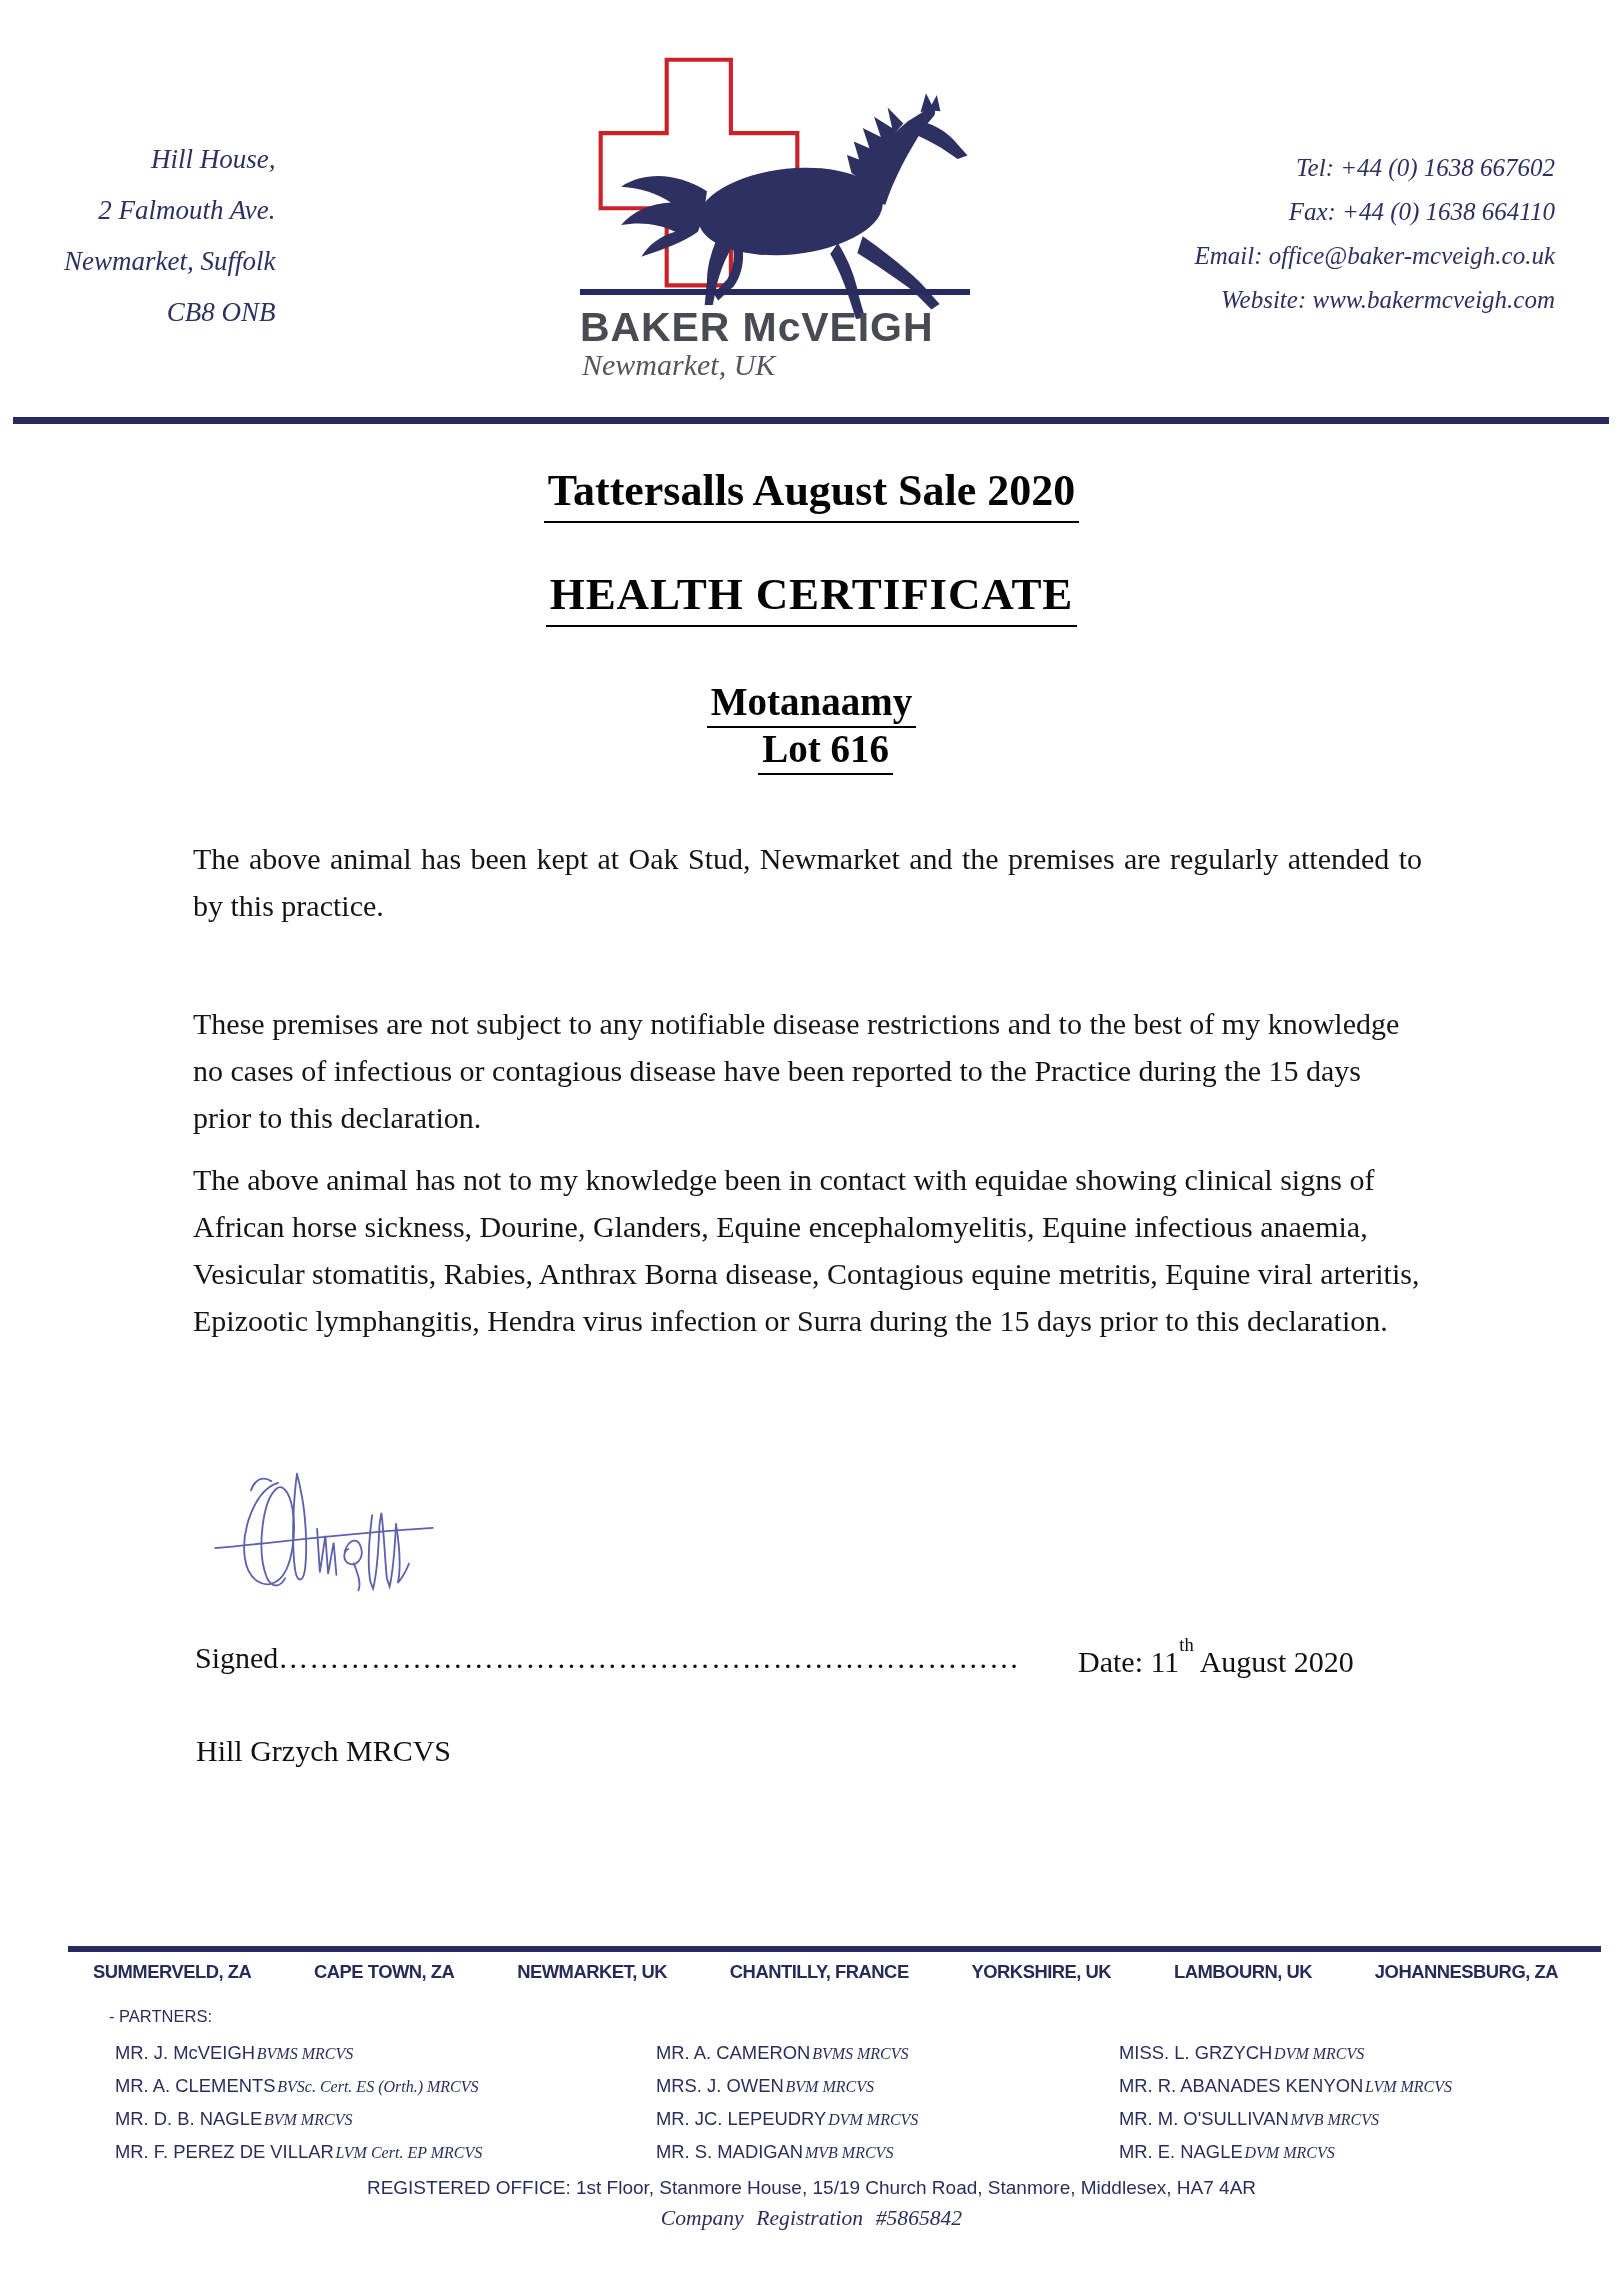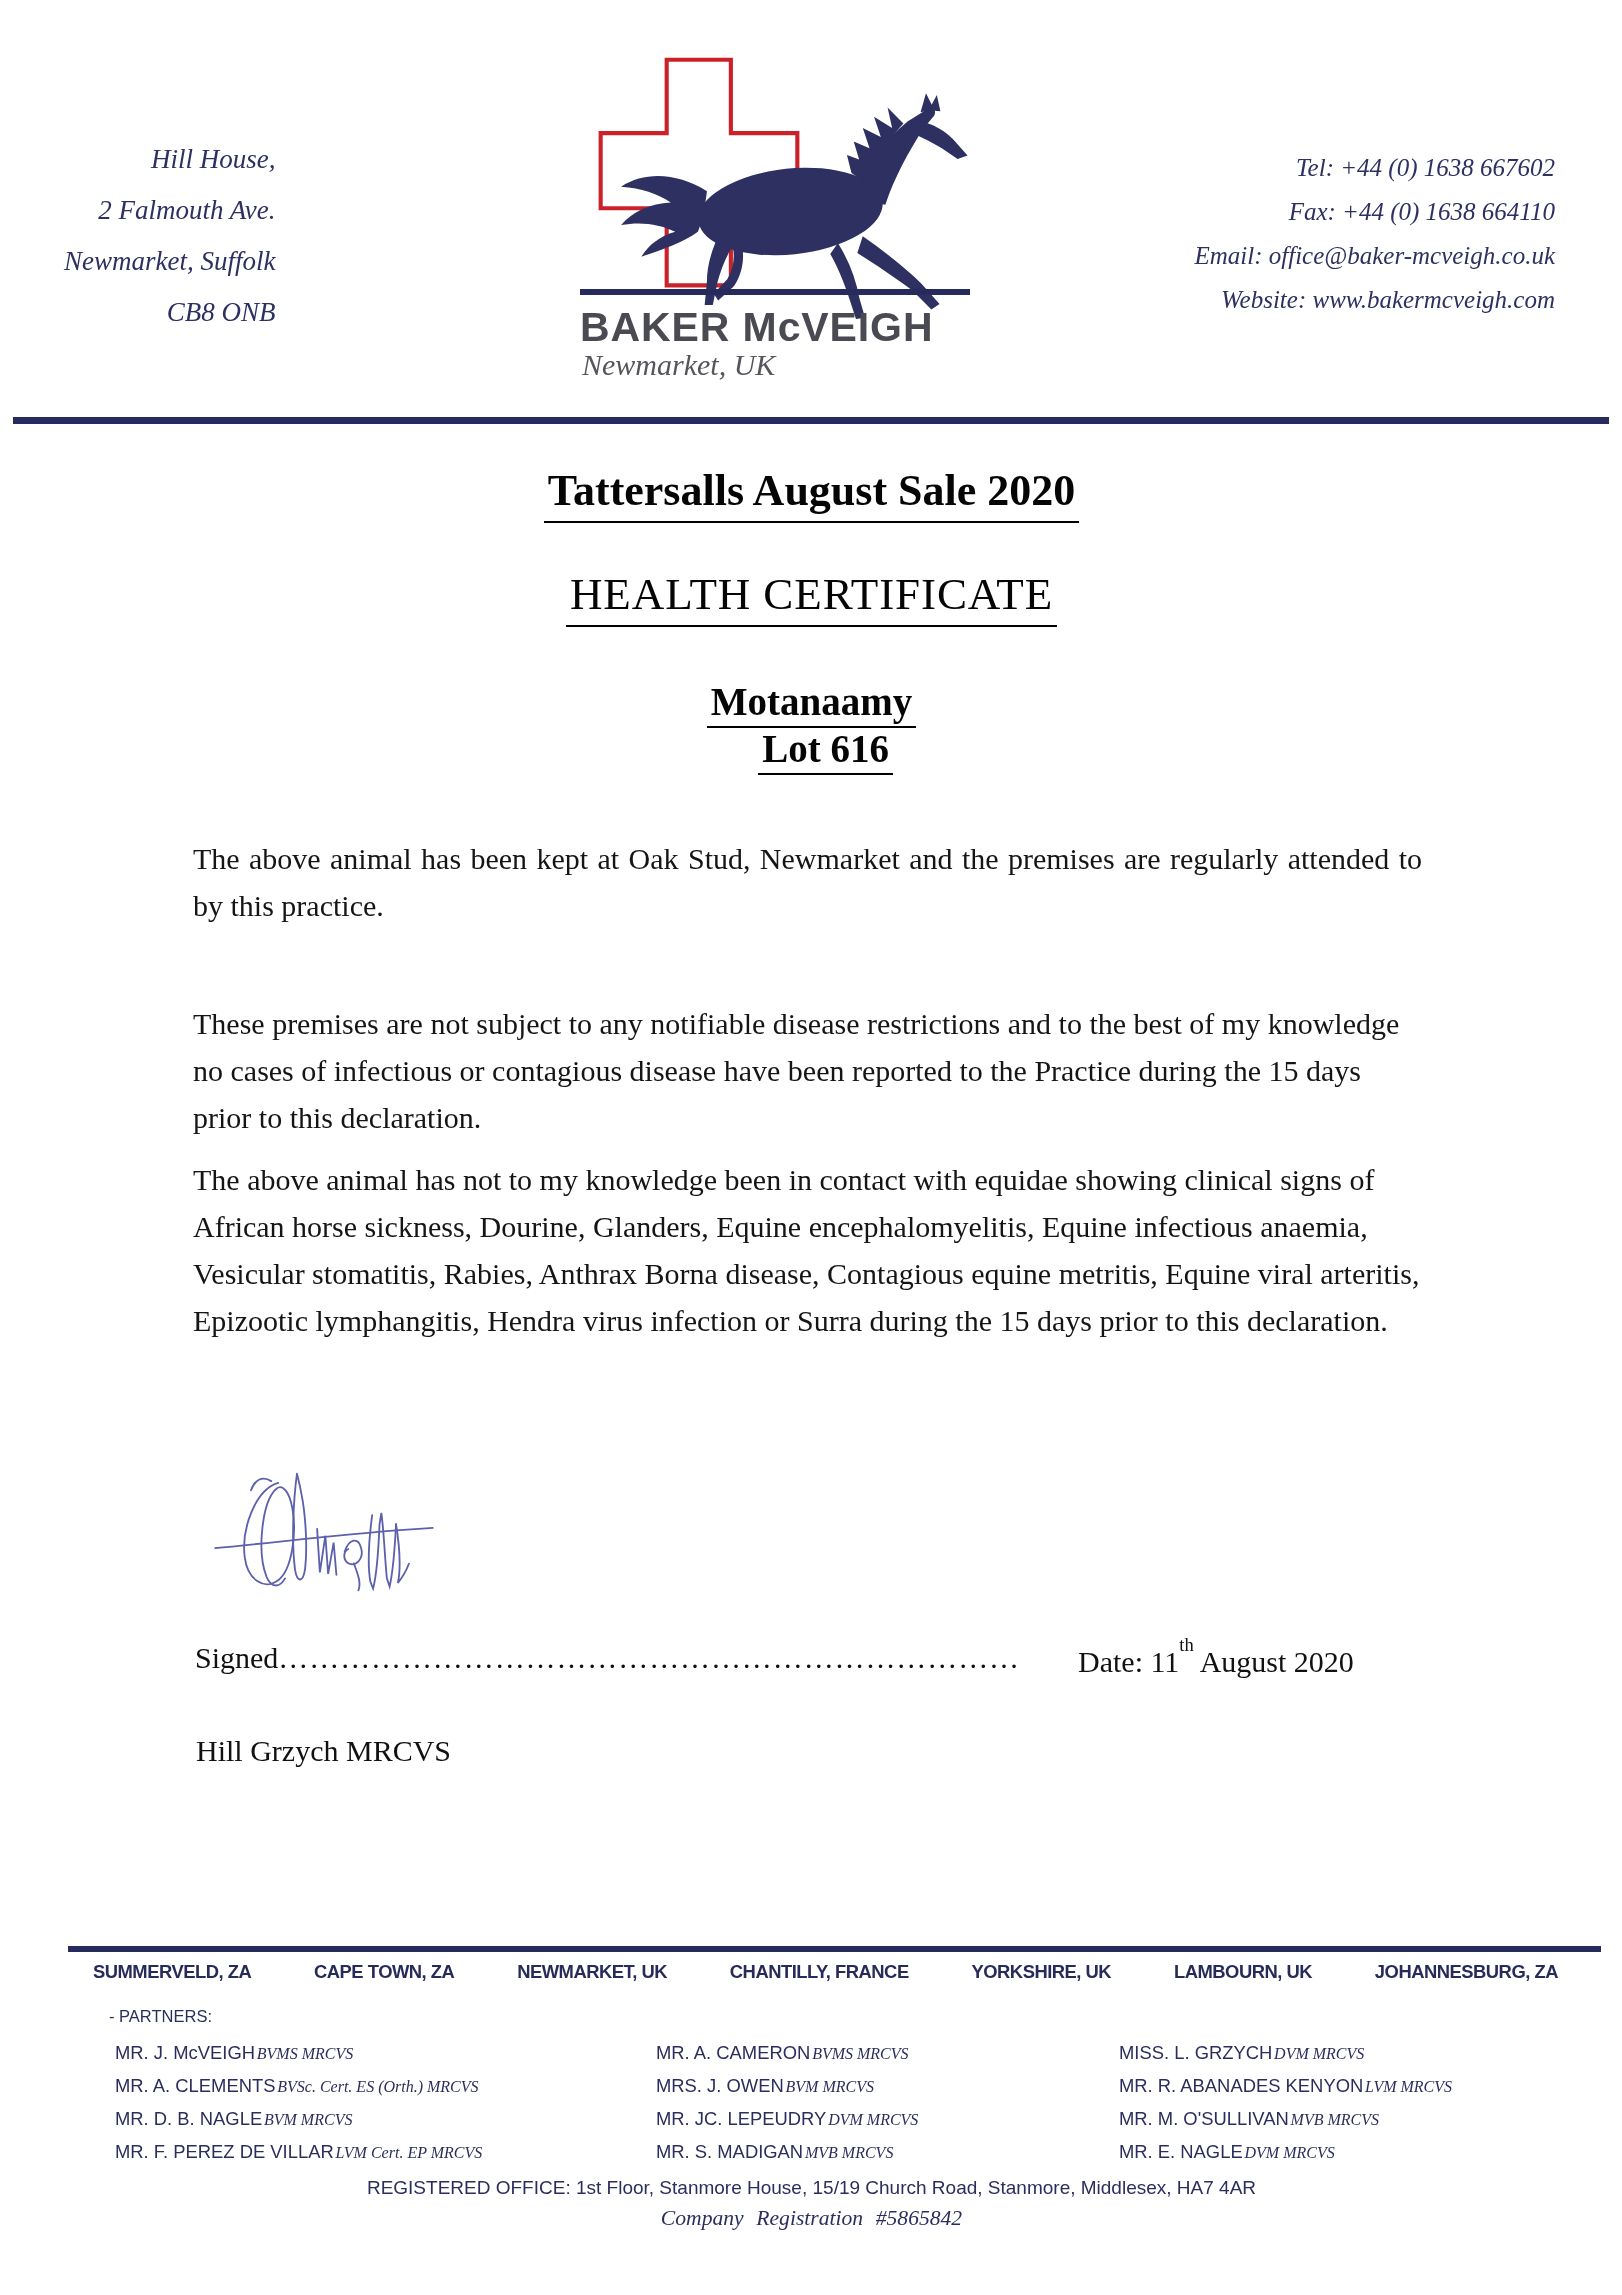--- a/index.html
+++ b/index.html
@@ -12,21 +12,21 @@
   .addr{color:#2d3061;font-style:italic;font-size:27px;line-height:51px;font-family:"Liberation Serif",serif;text-align:right;}
   .contact{color:#2d3061;font-style:italic;font-size:25px;line-height:44px;text-align:right;font-family:"Liberation Serif",serif;}
   .logo-line{background:#272a5c;}
   .wordmark{color:#4a4a52;font-family:"Liberation Sans",sans-serif;font-weight:bold;font-size:41px;letter-spacing:0.9px;white-space:nowrap;}
   .tagline{color:#55555d;font-style:italic;font-size:30px;font-family:"Liberation Serif",serif;}
   .main-rule{background:#272a5c;}
   
   .title-row{left:0;width:1623px;text-align:center;}
   .title-row span{display:inline-block;border-bottom:2.8px solid #000;padding:0 3.7px 4.6px 3.7px;}
   .t1{font-size:44px;font-weight:bold;color:#050505;}
-  .t2{font-size:45px;font-weight:normal;color:#050505;letter-spacing:0.9px;}
+  .t2{font-size:45px;font-weight:bold;color:#050505;letter-spacing:0.9px;}
   .t3{font-size:39px;font-weight:bold;color:#050505;}
   
   .para{left:193px;width:1229px;font-size:30px;line-height:47px;color:#151515;}
   .just{text-align:justify;}
   
   .sigline{font-size:30px;color:#111;}
   .dots{letter-spacing:0.9px;}
   sup.th{font-size:0.62em;position:relative;top:-0.55em;}
   
   .foot-rule{background:#272a5c;}

